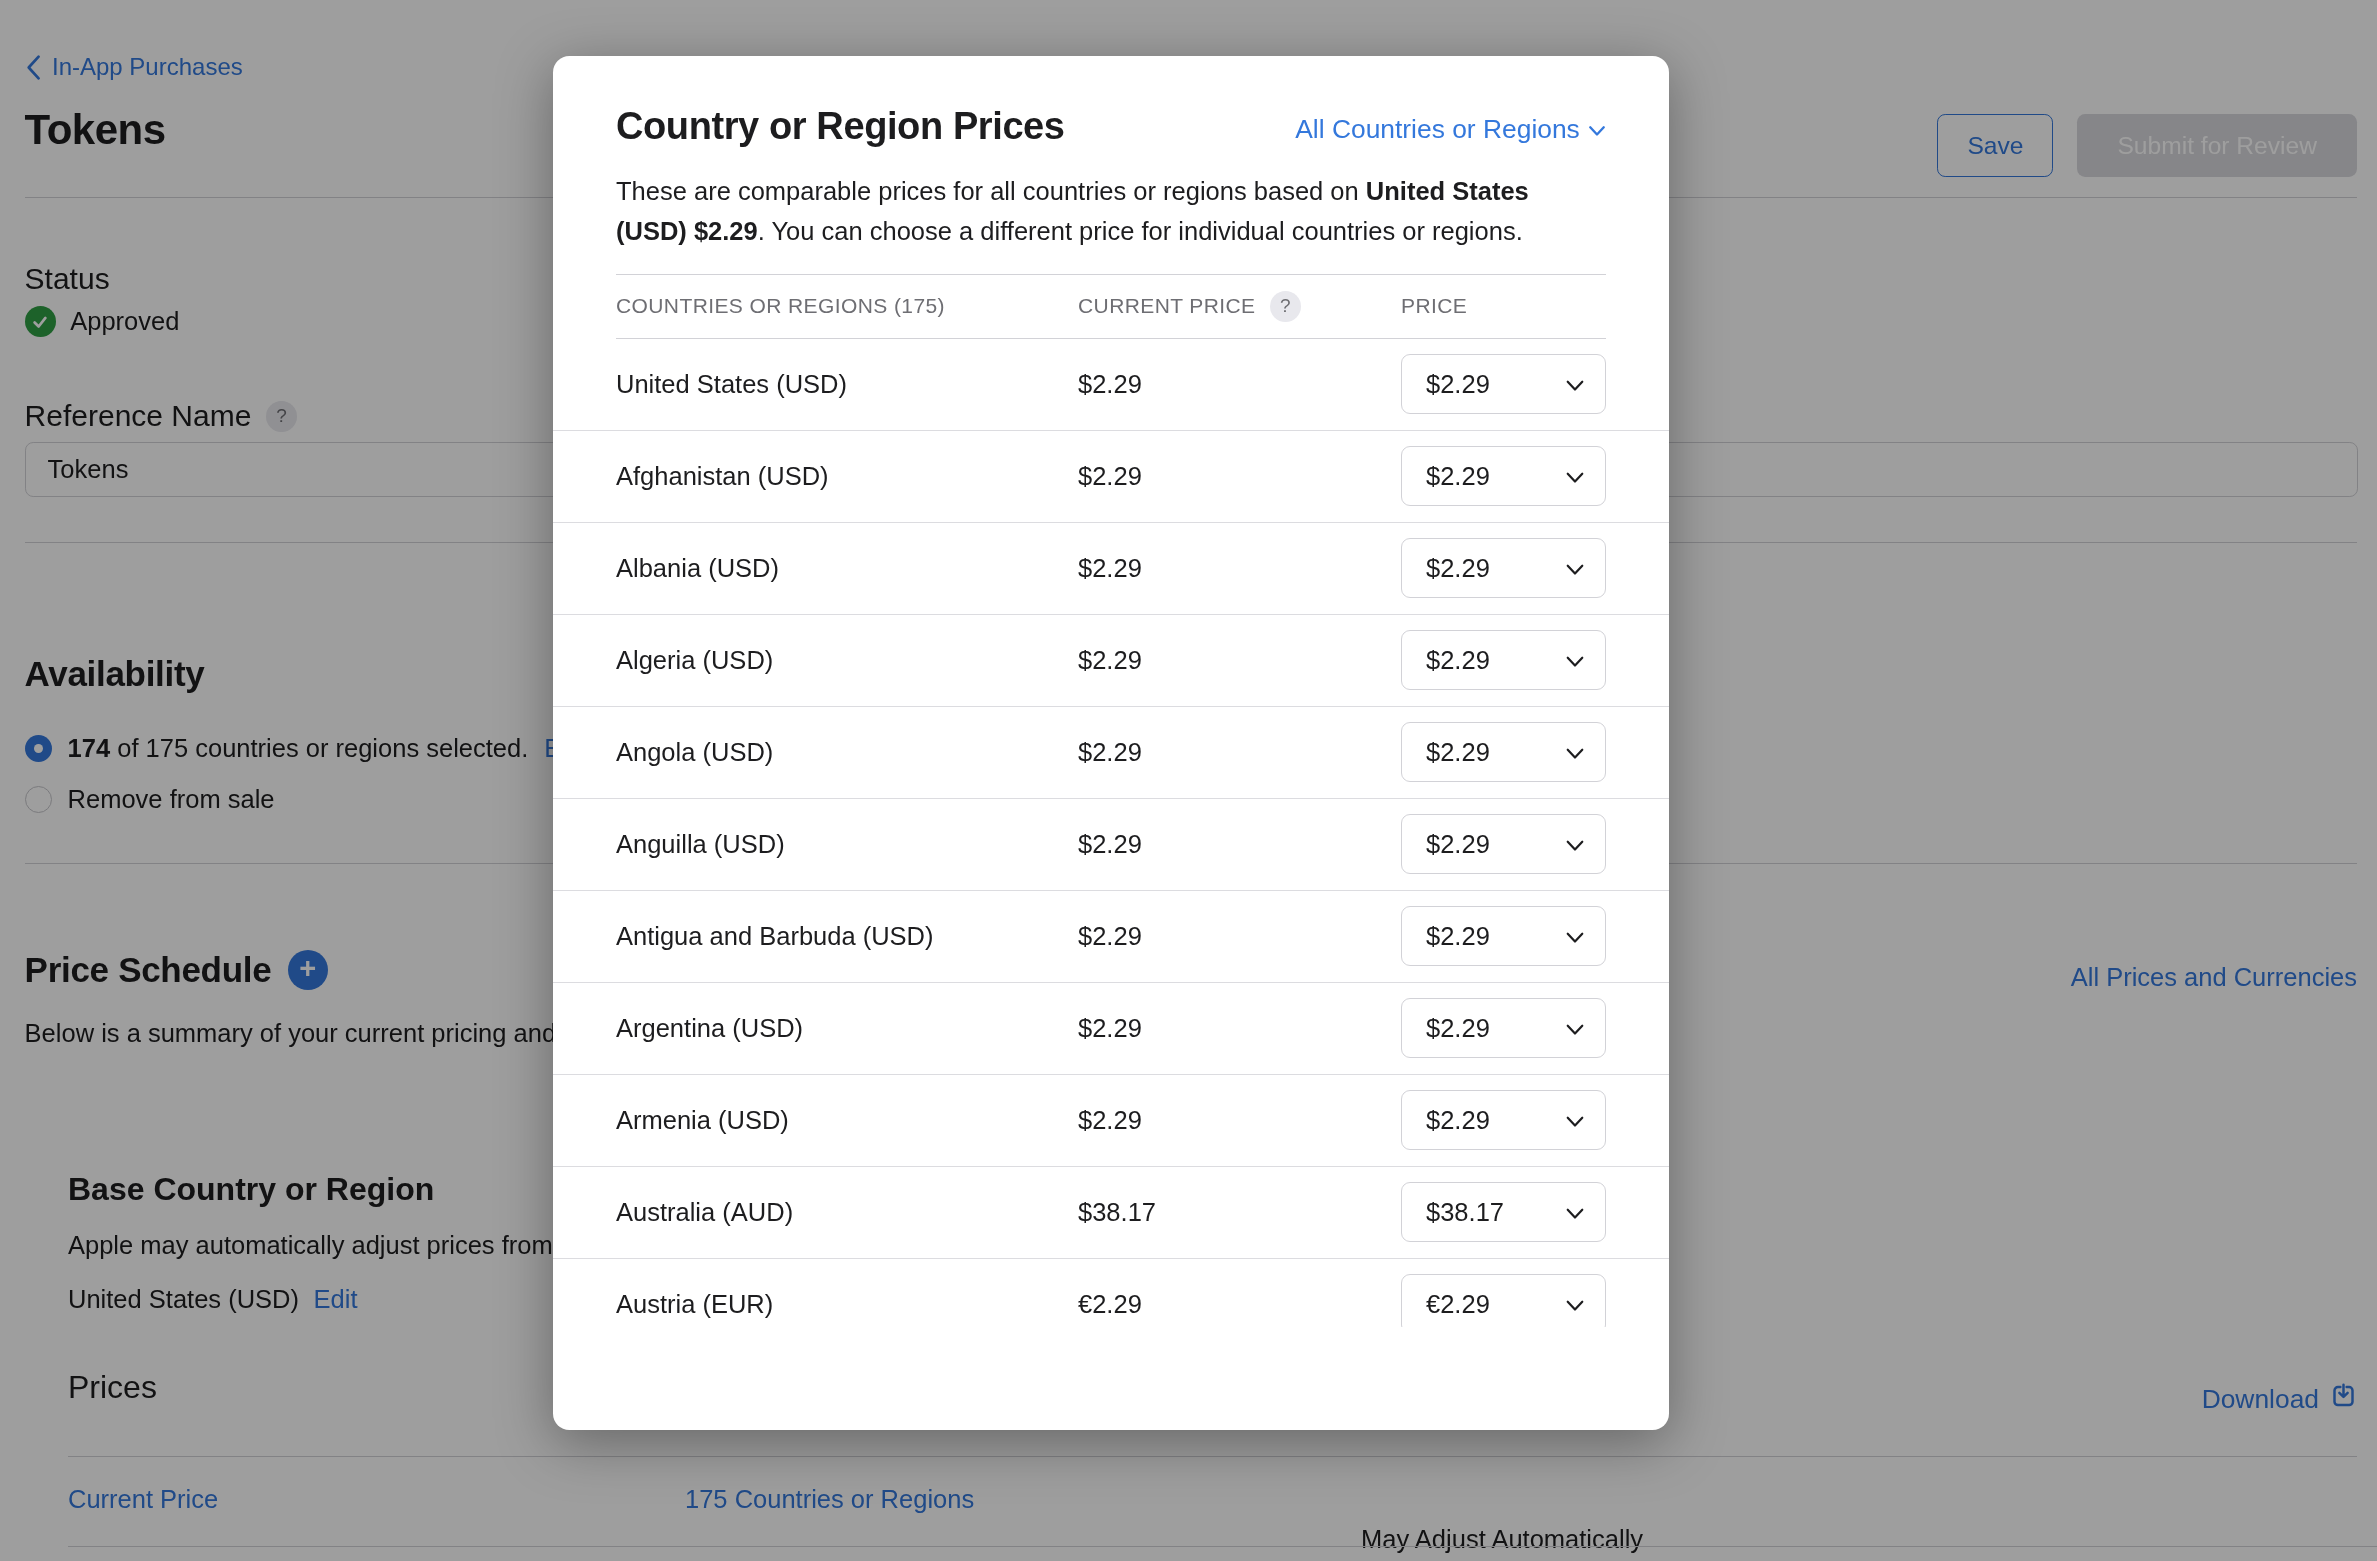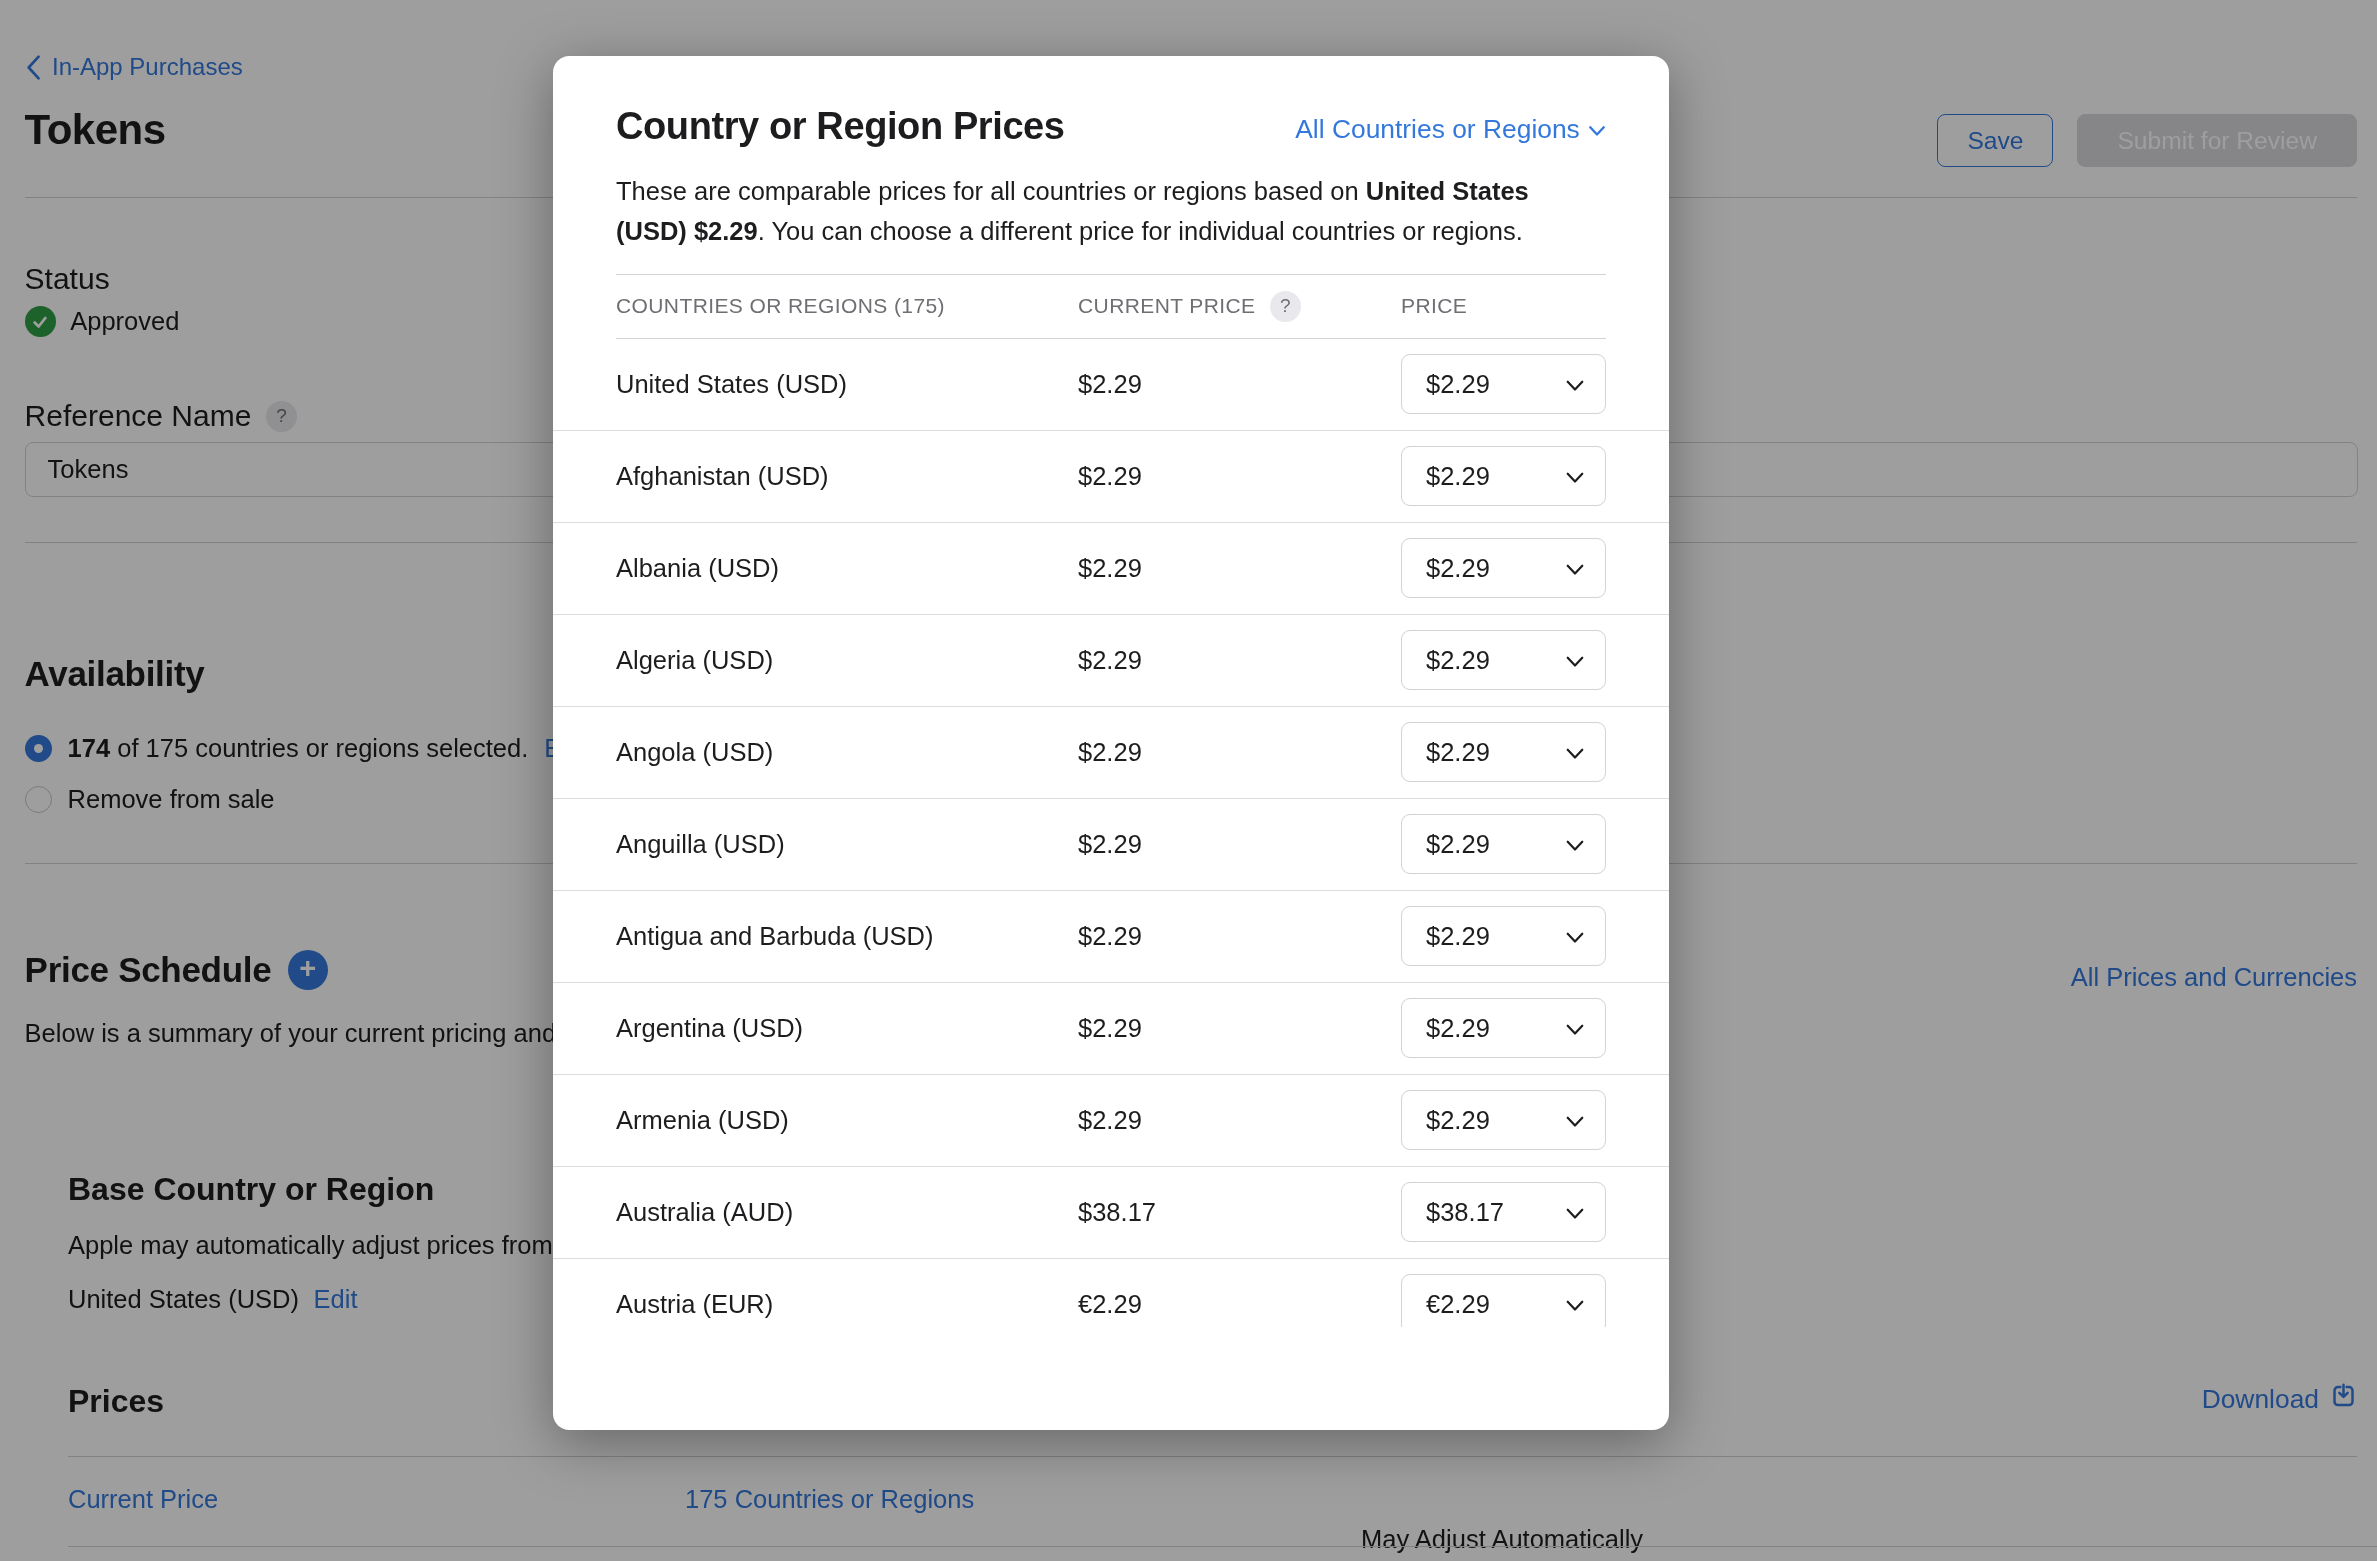--- a/index.html
+++ b/index.html
@@ -17,21 +17,21 @@
   
   #page { position: absolute; inset: 0; }
 
   .breadcrumb { left: 24.6px; top: 53px; display: flex; align-items: flex-end; gap: 11px; font-size: 24px; }
   .breadcrumb svg { display: block; }
 
   .page-title { left: 24.6px; top: 106px; font-size: 42px; font-weight: 700; letter-spacing: -0.5px; }
 
   .toolbar { right: 20px; top: 114px; display: flex; gap: 24px; }
   .btn { display: flex; align-items: center; justify-content: center; border-radius: 8.2px;
-         font-size: 24.6px; height: 53px; cursor: pointer; border: none; background: none;
+         font-size: 24.6px; height: 63px; cursor: pointer; border: none; background: none;
          font-family: inherit; }
   .btn-outline { border: 1.8px solid #3478dc; color: #3478dc; background: transparent; padding: 0 29px; }
   .btn-disabled { background: #d8d8dd; color: #ffffff; padding: 0 40px; cursor: default; }
 
   .section-label { font-size: 30px; }
   .status-label { left: 24.6px; top: 262px; }
   .status-row { left: 24.6px; top: 306px; display: flex; align-items: center; gap: 14.6px; font-size: 25.5px; }
   .check-circle { width: 31px; height: 31px; border-radius: 50%; background: #2f9e44;
                   display: flex; align-items: center; justify-content: center; }
 
@@ -61,21 +61,21 @@
   .ps-summary { left: 24.6px; top: 1019px; font-size: 25.5px; color: #1d1d1f; white-space: nowrap; }
 
   .group-band { left: 24.6px; right: 20px; top: 1077px; height: 76px; background: #f5f5f7;
                 display: flex; align-items: center; gap: 14.6px; padding-left: 20px; cursor: pointer; }
   .group-band .label { font-size: 26.4px; font-weight: 700; }
 
   .base-heading { left: 68px; top: 1171px; font-size: 32px; font-weight: 700; }
   .base-desc { left: 68px; top: 1231px; font-size: 25.5px; white-space: nowrap; }
   .base-value-row { left: 68px; top: 1285px; display: flex; gap: 14.6px; font-size: 25.5px; }
 
-  .prices-heading { left: 68px; top: 1369px; font-size: 32px; font-weight: 700; margin-top: 14px; }
+  .prices-heading { left: 68px; top: 1369px; font-size: 32px; font-weight: 400; }
   .download-row { right: 20px; top: 1382px; display: flex; align-items: center; gap: 11px; font-size: 26.4px; }
 
   .bottom-cols { left: 0; top: 1485px; right: 0; height: 36px; font-size: 25.5px; }
   .bottom-cols span { position: absolute; white-space: nowrap; }
 
   
   #overlay { position: absolute; inset: 0; background: rgba(0,0,0,0.38); z-index: 10; }
 
   #modal { position: absolute; left: 553px; top: 56px; width: 1116px; height: 1374px; z-index: 20;
            background: #fff; border-radius: 16.4px; box-shadow: 0 12.7px 55px rgba(0,0,0,0.35);

